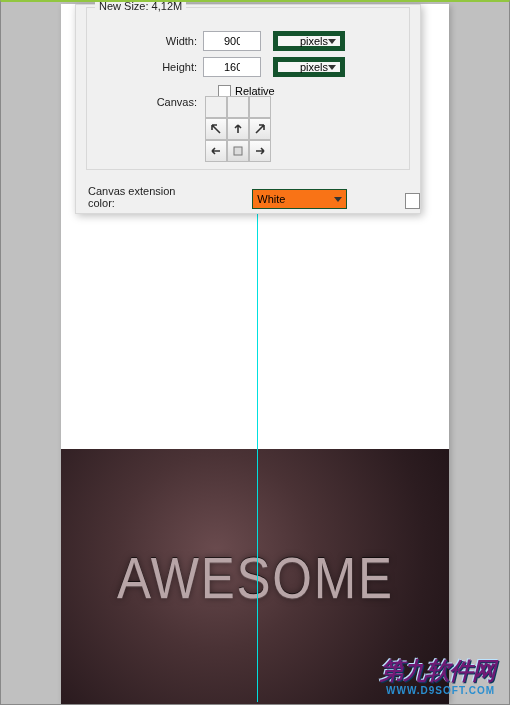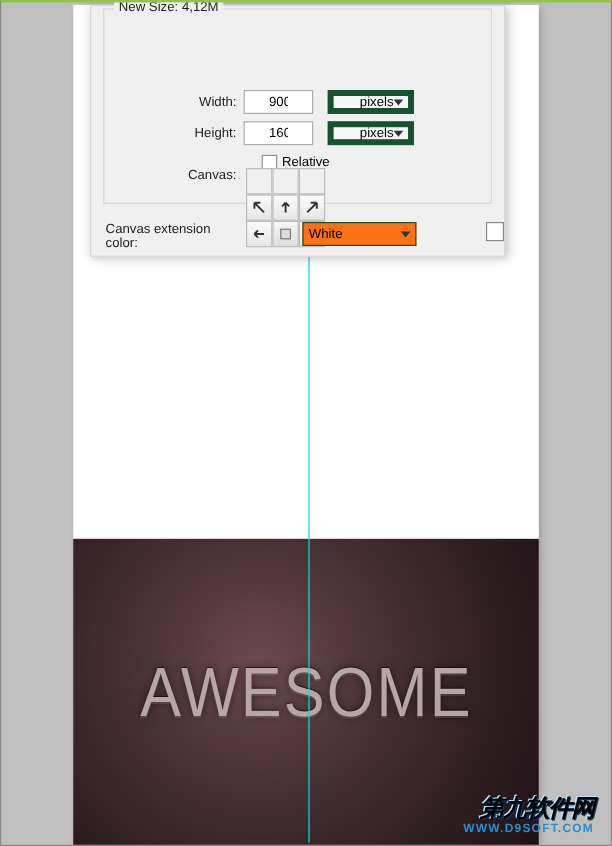--- a/index.html
+++ b/index.html
@@ -11,46 +11,46 @@
   .guide { position: absolute; top: 2px; left: 256px; width: 1px; bottom: 2px; background: #00e0e0; z-index: 5; }
 
   .artwork { position: absolute; left: 60px; top: 447px; width: 388px; height: 256px; background: radial-gradient(circle at 40% 40%, #6a4b4e 0%, #4a3235 35%, #2c1c20 75%, #1e1216 100%); z-index: 3; display: flex; align-items: center; justify-content: center; }
   .artwork-text { font-family: "Arial Narrow", Arial, sans-serif; font-weight: 300; font-size: 58px; letter-spacing: 2px; color: #b8a5a7; text-shadow: 0 1px 0 rgba(255,255,255,0.12), 0 -1px 0 rgba(0,0,0,0.6), 0 0 8px rgba(0,0,0,0.5); transform: scaleX(0.88); }
 
   .dialog { position: absolute; left: 74px; top: 2px; width: 346px; height: 210px; background: #f0f0f0; border: 1px solid #d8d8d8; z-index: 10; box-shadow: 2px 2px 8px rgba(0,0,0,0.25); }
 
   .fieldset { position: absolute; left: 10px; top: 2px; right: 10px; height: 163px; border: 1px solid #d8d8d8; }
   .legend { position: absolute; top: -8px; left: 8px; background: #f0f0f0; padding: 0 4px; color: #222; }
 
-  .row { position: absolute; display: flex; align-items: center; height: 22px; margin-top: 44px; }
+  .row { position: absolute; display: flex; align-items: center; height: 22px; }
   .lbl { text-align: right; width: 116px; padding-right: 6px; color: #222; }
   .num-input { width: 58px; height: 20px; border: 1px solid #abadb3; background: #fff; font-size: 11px; padding: 2px 20px; }
   .unit-select { margin-left: 12px; width: 72px; height: 20px; border: 5px solid #14532d; background: #f6f6f6; display: flex; align-items: center; justify-content: flex-end; padding: 0 4px; cursor: pointer; }
   .tri { width: 0; height: 0; border-left: 4px solid transparent; border-right: 4px solid transparent; border-top: 5px solid #333; }
 
   .row-width  { top: 22px; left: 0; }
   .row-height { top: 48px; left: 0; }
   .row-rel    { top: 72px; left: 120px; align-items: center; padding-left: 11px; }
   .row-anchor { top: 88px; left: 0; align-items: flex-start; height: auto; }
 
   .checkbox { width: 13px; height: 13px; border: 1px solid #8f8f8f; background: #fff; margin-right: 4px; }
 
   .anchor-grid { display: grid; grid-template-columns: repeat(3, 22px); grid-template-rows: repeat(3, 22px); gap: 0; margin-left: 2px; }
   .anchor-cell { width: 22px; height: 22px; border: 1px solid #bcbcbc; background: linear-gradient(#fbfbfb,#e6e6e6); display: flex; align-items: center; justify-content: center; cursor: pointer; }
   .anchor-cell.empty { background: #f0f0f0; }
   .anchor-cell svg { width: 14px; height: 14px; }
   .anchor-center { background: linear-gradient(#f7f7f7,#dedede); }
 
-  .ext-row { position: absolute; left: 12px; top: 180px; display: flex; align-items: flex-start; gap: 48px; }
+  .ext-row { position: absolute; left: 12px; top: 180px; display: flex; align-items: flex-end; gap: 48px; }
   .ext-lbl { margin-right: 6px; color: #222; }
   .ext-select { width: 100px; height: 20px; border: 1px solid #14532d; background: #f97316; display: flex; align-items: center; justify-content: space-between; padding: 0 4px; cursor: pointer; }
   .swatch { width: 16px; height: 16px; border: 1px solid #8a8a8a; background: #fff; margin-left: 10px; cursor: pointer; }
 
   .watermark { position: absolute; right: 14px; bottom: 8px; text-align: right; z-index: 20; pointer-events: none; }
-  .wm-main { font-family: "Arial Black", Arial, sans-serif; font-size: 20px; font-style: italic; font-weight: 900; color: #000000; text-shadow: 1px 1px 0 #083a5a, -1px -1px 0 #bde4ff; letter-spacing: -1px; }
+  .wm-main { font-family: "Arial Black", Arial, sans-serif; font-size: 24px; font-style: italic; font-weight: 900; color: #701a75; text-shadow: 1px 1px 0 #083a5a, -1px -1px 0 #bde4ff; letter-spacing: -1px; }
   .wm-sub { font-family: Arial, sans-serif; font-size: 10px; font-weight: bold; color: #2a8ecf; letter-spacing: 1px; margin-top: -2px; }
 </style>
 </head>
 <body>
 
 <div class="canvas-area"></div>
 
 <div class="artwork">
   <div class="artwork-text">AWESOME</div>
 </div>

